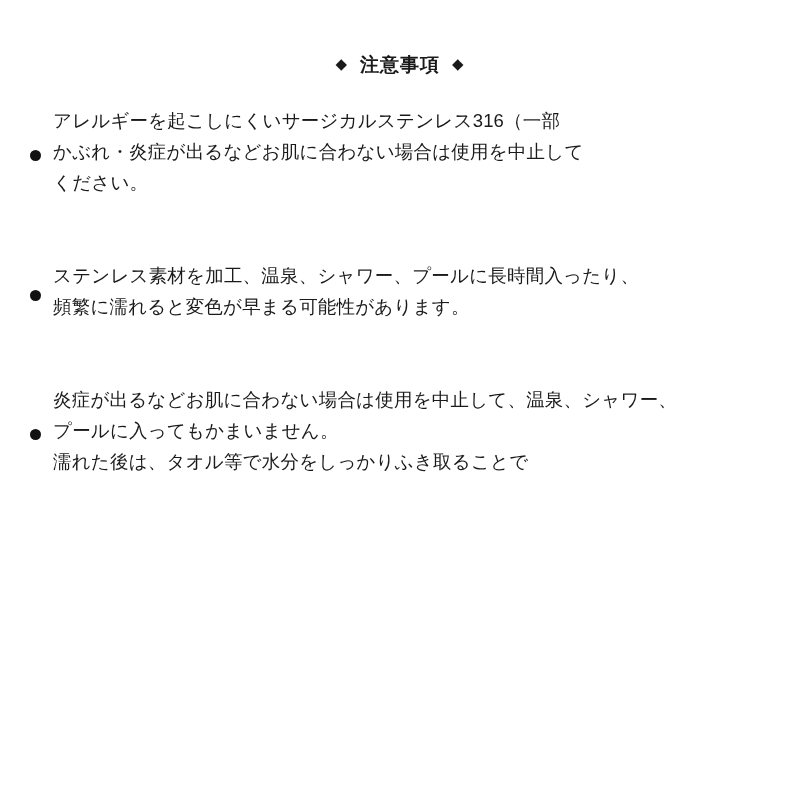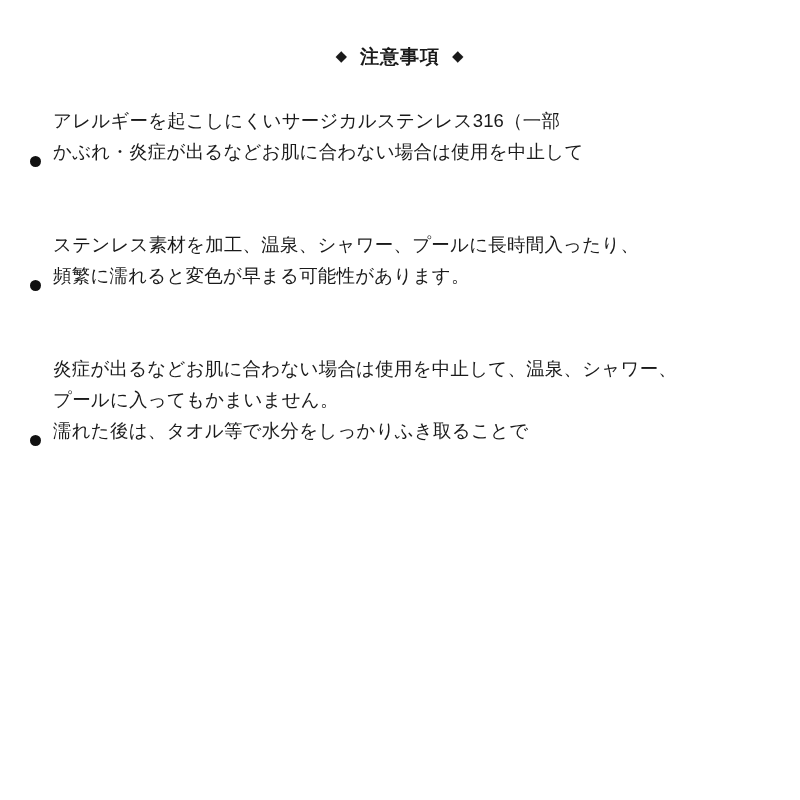--- a/index.html
+++ b/index.html
@@ -16,21 +16,21 @@
   }
   .page {
     position: relative;
     width: 800px;
     height: 800px;
     box-sizing: border-box;
     overflow: hidden;
   }
   .heading {
     position: absolute;
-    top: 44px;
+    top: 52px;
     left: 0;
     width: 800px;
     text-align: center;
     font-size: 19px;
     font-weight: bold;
     letter-spacing: 1px;
     color: #1a1a1a;
     white-space: nowrap;
   }
   .heading .diamond {
@@ -41,21 +41,21 @@
   .heading .diamond.right { margin-left: 12px; }
 
   .notes {
     position: absolute;
     top: 105px;
     left: 30px;
     width: 740px;
   }
   .note {
     display: flex;
-    align-items: flex-end;
+    align-items: center;
     margin-bottom: 46px;
   }
   .note.gap-large {
     margin-bottom: 62px;
   }
   .bullet {
     flex: 0 0 auto;
     width: 11px;
     height: 11px;
     border-radius: 50%;
@@ -83,20 +83,21 @@
     <span class="diamond left">◆</span><span>注意事項</span><span class="diamond right">◆</span>
   </div>
 
   <div class="notes">
 
     <div class="note gap-large">
       <div class="bullet"></div>
       <div class="note-lines">
         <div class="line">アレルギーを起こしにくいサージカルステンレス316（一部</div>
         <div class="line">かぶれ・炎症が出るなどお肌に合わない場合は使用を中止して</div>
+        <div class="line">ください。</div>
       </div>
     </div>
 
     <div class="note gap-large">
       <div class="bullet"></div>
       <div class="note-lines">
         <div class="line">ステンレス素材を加工、温泉、シャワー、プールに長時間入ったり、</div>
         <div class="line">頻繁に濡れると変色が早まる可能性があります。</div>
       </div>
     </div>

